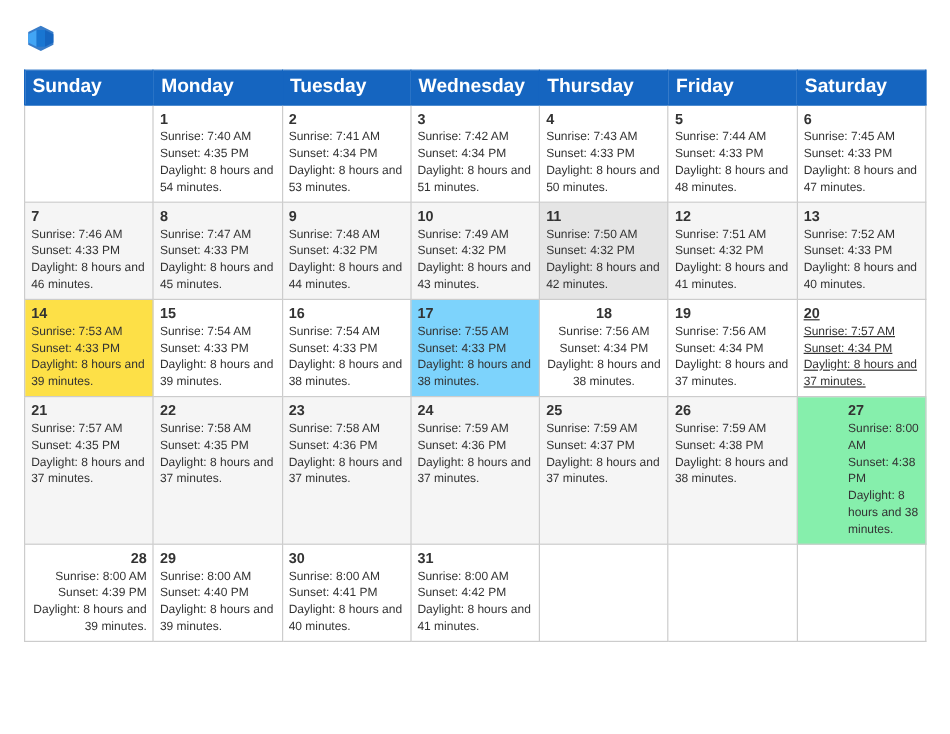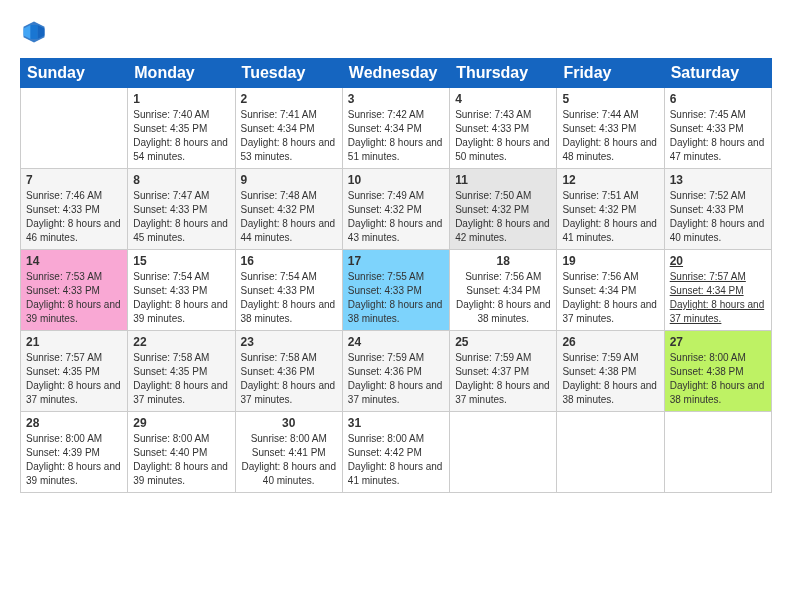--- a/index.html
+++ b/index.html
@@ -142,41 +142,41 @@
         <tr>
           <td style="background-color: rgb(245, 245, 245);"><span class="day-num">7</span><span class="cell-text">Sunrise: 7:46 AM<br>Sunset: 4:33 PM<br>Daylight: 8 hours and 46 minutes.</span></td>
           <td style="background-color: rgb(245, 245, 245);"><span class="day-num">8</span><span class="cell-text">Sunrise: 7:47 AM<br>Sunset: 4:33 PM<br>Daylight: 8 hours and 45 minutes.</span></td>
           <td style="background-color: rgb(245, 245, 245);"><span class="day-num">9</span><span class="cell-text">Sunrise: 7:48 AM<br>Sunset: 4:32 PM<br>Daylight: 8 hours and 44 minutes.</span></td>
           <td style="background-color: rgb(245, 245, 245);"><span class="day-num">10</span><span class="cell-text">Sunrise: 7:49 AM<br>Sunset: 4:32 PM<br>Daylight: 8 hours and 43 minutes.</span></td>
           <td style="background-color: #e5e5e5;"><span class="day-num">11</span><span class="cell-text">Sunrise: 7:50 AM<br>Sunset: 4:32 PM<br>Daylight: 8 hours and 42 minutes.</span></td>
           <td style="background-color: rgb(245, 245, 245);"><span class="day-num">12</span><span class="cell-text">Sunrise: 7:51 AM<br>Sunset: 4:32 PM<br>Daylight: 8 hours and 41 minutes.</span></td>
           <td style="background-color: rgb(245, 245, 245);"><span class="day-num">13</span><span class="cell-text">Sunrise: 7:52 AM<br>Sunset: 4:33 PM<br>Daylight: 8 hours and 40 minutes.</span></td>
         </tr>
         <tr>
-          <td style="background-color: #f9a8d4;"><span class="day-num">14</span><span class="cell-text">Sunrise: 7:53 AM<br>Sunset: 4:33 PM<br>Daylight: 8 hours and 39 minutes.</span></td>
+          <td style="background-color: #fde047;"><span class="day-num">14</span><span class="cell-text">Sunrise: 7:53 AM<br>Sunset: 4:33 PM<br>Daylight: 8 hours and 39 minutes.</span></td>
           <td style="background-color: rgb(255, 255, 255);"><span class="day-num">15</span><span class="cell-text">Sunrise: 7:54 AM<br>Sunset: 4:33 PM<br>Daylight: 8 hours and 39 minutes.</span></td>
           <td style="background-color: rgb(255, 255, 255);"><span class="day-num">16</span><span class="cell-text">Sunrise: 7:54 AM<br>Sunset: 4:33 PM<br>Daylight: 8 hours and 38 minutes.</span></td>
           <td style="background-color: #7dd3fc;"><span class="day-num">17</span><span class="cell-text">Sunrise: 7:55 AM<br>Sunset: 4:33 PM<br>Daylight: 8 hours and 38 minutes.</span></td>
           <td style="background-color: rgb(255, 255, 255); text-align: center;"><span class="day-num">18</span><span class="cell-text">Sunrise: 7:56 AM<br>Sunset: 4:34 PM<br>Daylight: 8 hours and 38 minutes.</span></td>
           <td style="background-color: rgb(255, 255, 255);"><span class="day-num">19</span><span class="cell-text">Sunrise: 7:56 AM<br>Sunset: 4:34 PM<br>Daylight: 8 hours and 37 minutes.</span></td>
           <td style="background-color: rgb(255, 255, 255); text-decoration: underline;"><span class="day-num">20</span><span class="cell-text">Sunrise: 7:57 AM<br>Sunset: 4:34 PM<br>Daylight: 8 hours and 37 minutes.</span></td>
         </tr>
         <tr>
           <td style="background-color: rgb(245, 245, 245); margin-left: 16px;"><span class="day-num">21</span><span class="cell-text">Sunrise: 7:57 AM<br>Sunset: 4:35 PM<br>Daylight: 8 hours and 37 minutes.</span></td>
           <td style="background-color: rgb(245, 245, 245);"><span class="day-num">22</span><span class="cell-text">Sunrise: 7:58 AM<br>Sunset: 4:35 PM<br>Daylight: 8 hours and 37 minutes.</span></td>
           <td style="background-color: rgb(245, 245, 245);"><span class="day-num">23</span><span class="cell-text">Sunrise: 7:58 AM<br>Sunset: 4:36 PM<br>Daylight: 8 hours and 37 minutes.</span></td>
           <td style="background-color: rgb(245, 245, 245);"><span class="day-num">24</span><span class="cell-text">Sunrise: 7:59 AM<br>Sunset: 4:36 PM<br>Daylight: 8 hours and 37 minutes.</span></td>
           <td style="background-color: rgb(245, 245, 245);"><span class="day-num">25</span><span class="cell-text">Sunrise: 7:59 AM<br>Sunset: 4:37 PM<br>Daylight: 8 hours and 37 minutes.</span></td>
           <td style="background-color: rgb(245, 245, 245);"><span class="day-num">26</span><span class="cell-text">Sunrise: 7:59 AM<br>Sunset: 4:38 PM<br>Daylight: 8 hours and 38 minutes.</span></td>
-          <td style="background-color: #bef264;"><span class="day-num">27</span><span class="cell-text">Sunrise: 8:00 AM<br>Sunset: 4:38 PM<br>Daylight: 8 hours and 38 minutes.</span></td>
+          <td style="background-color: #86efac; padding-left: 42px;"><span class="day-num">27</span><span class="cell-text">Sunrise: 8:00 AM<br>Sunset: 4:38 PM<br>Daylight: 8 hours and 38 minutes.</span></td>
         </tr>
         <tr>
-          <td style="background-color: rgb(255, 255, 255);"><span class="day-num">28</span><span class="cell-text">Sunrise: 8:00 AM<br>Sunset: 4:39 PM<br>Daylight: 8 hours and 39 minutes.</span></td>
+          <td style="background-color: rgb(255, 255, 255); text-align: right;"><span class="day-num">28</span><span class="cell-text">Sunrise: 8:00 AM<br>Sunset: 4:39 PM<br>Daylight: 8 hours and 39 minutes.</span></td>
           <td style="background-color: rgb(255, 255, 255); margin-left: 40px;"><span class="day-num">29</span><span class="cell-text">Sunrise: 8:00 AM<br>Sunset: 4:40 PM<br>Daylight: 8 hours and 39 minutes.</span></td>
-          <td style="background-color: rgb(255, 255, 255); text-align: center;"><span class="day-num">30</span><span class="cell-text">Sunrise: 8:00 AM<br>Sunset: 4:41 PM<br>Daylight: 8 hours and 40 minutes.</span></td>
+          <td style="background-color: rgb(255, 255, 255);"><span class="day-num">30</span><span class="cell-text">Sunrise: 8:00 AM<br>Sunset: 4:41 PM<br>Daylight: 8 hours and 40 minutes.</span></td>
           <td style="background-color: rgb(255, 255, 255);"><span class="day-num">31</span><span class="cell-text">Sunrise: 8:00 AM<br>Sunset: 4:42 PM<br>Daylight: 8 hours and 41 minutes.</span></td>
           <td class="empty-cell"></td>
           <td class="empty-cell"></td>
           <td class="empty-cell"></td>
         </tr>
       </tbody>
   </table>
 </div>
 
 </body></html>

